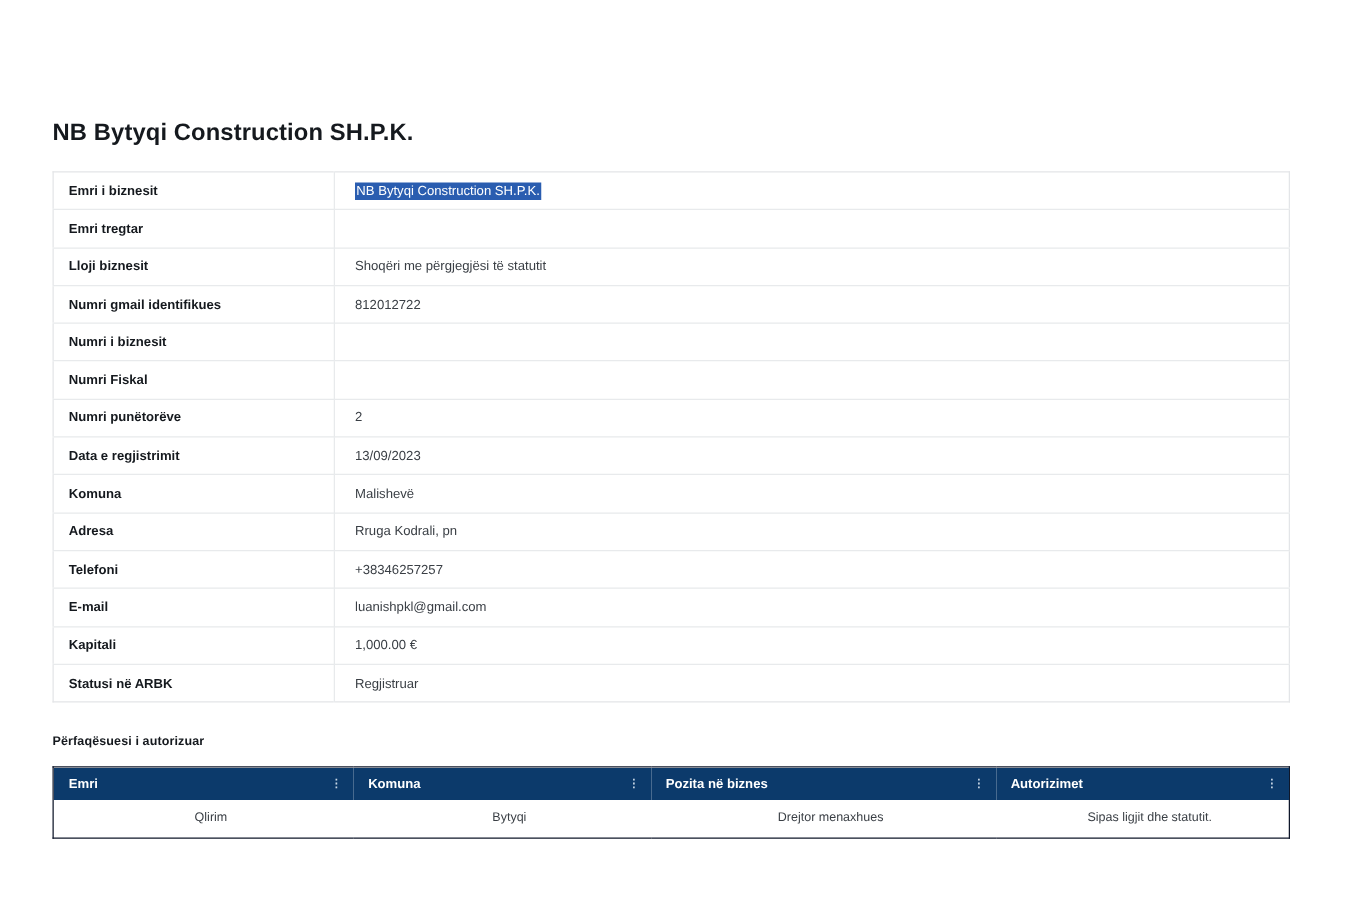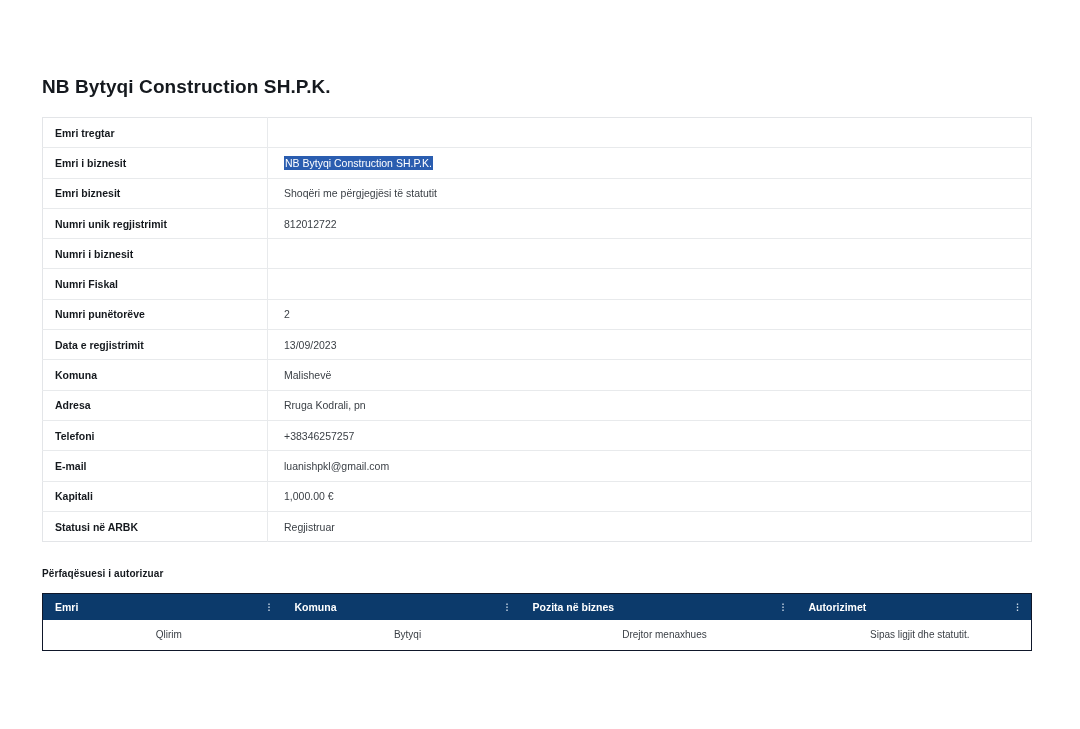--- a/index.html
+++ b/index.html
@@ -15,21 +15,21 @@
   .page {
     position: relative;
     width: 1080px;
     height: 729px;
     padding: 0;
     overflow: hidden;
   }
   .content {
     position: absolute;
     left: 42px;
-    top: 76px;
+    top: 96px;
     width: 990px;
   }
   .page-title {
     font-size: 19px;
     font-weight: bold;
     letter-spacing: 0.1px;
     color: #15191e;
     margin: 0 0 19px 0;
   }
   
@@ -119,33 +119,33 @@
 <body>
 
 <div class="page">
   <div class="content">
 
     <h1 class="page-title">NB Bytyqi Construction SH.P.K.</h1>
 
     <table class="details">
       <tbody>
         <tr>
+          <td class="label">Emri i biznesit</td>
+          <td class="value"><span class="sel">NB Bytyqi Construction SH.P.K.</span></td>
+        </tr>
+        <tr>
           <td class="label">Emri tregtar</td>
           <td class="value"></td>
         </tr>
         <tr>
-          <td class="label">Emri i biznesit</td>
-          <td class="value"><span class="sel">NB Bytyqi Construction SH.P.K.</span></td>
-        </tr>
-        <tr>
-          <td class="label">Emri biznesit</td>
+          <td class="label">Lloji biznesit</td>
           <td class="value">Shoqëri me përgjegjësi të statutit</td>
         </tr>
         <tr>
-          <td class="label">Numri unik regjistrimit</td>
+          <td class="label">Numri gmail identifikues</td>
           <td class="value">812012722</td>
         </tr>
         <tr>
           <td class="label">Numri i biznesit</td>
           <td class="value"></td>
         </tr>
         <tr>
           <td class="label">Numri Fiskal</td>
           <td class="value"></td>
         </tr>

